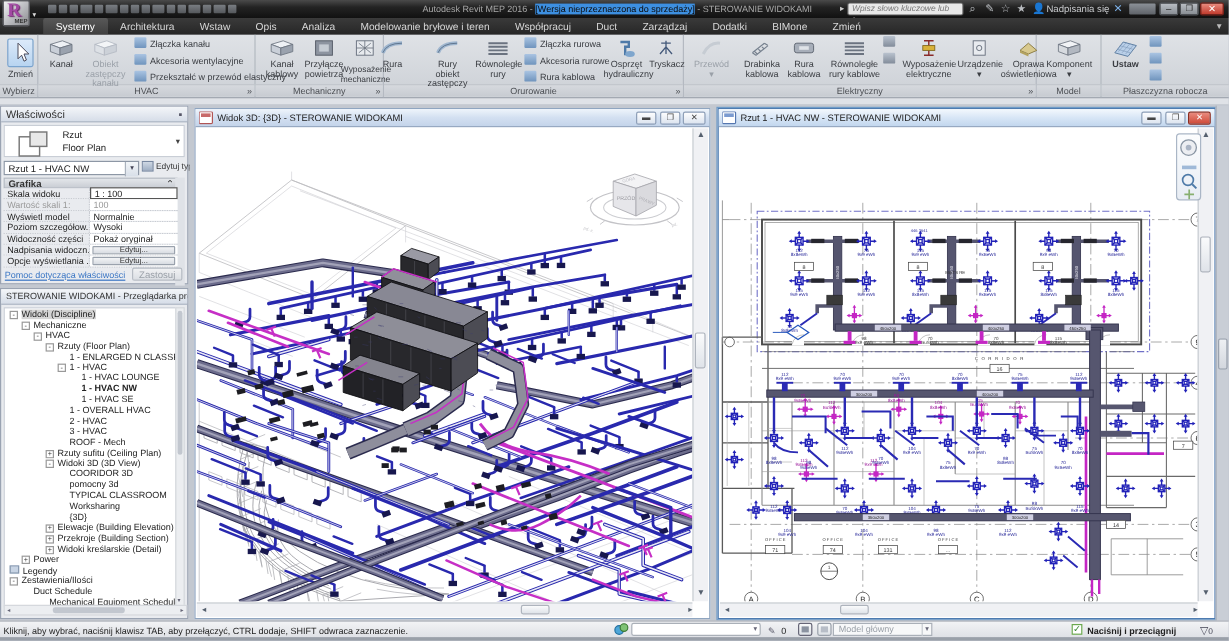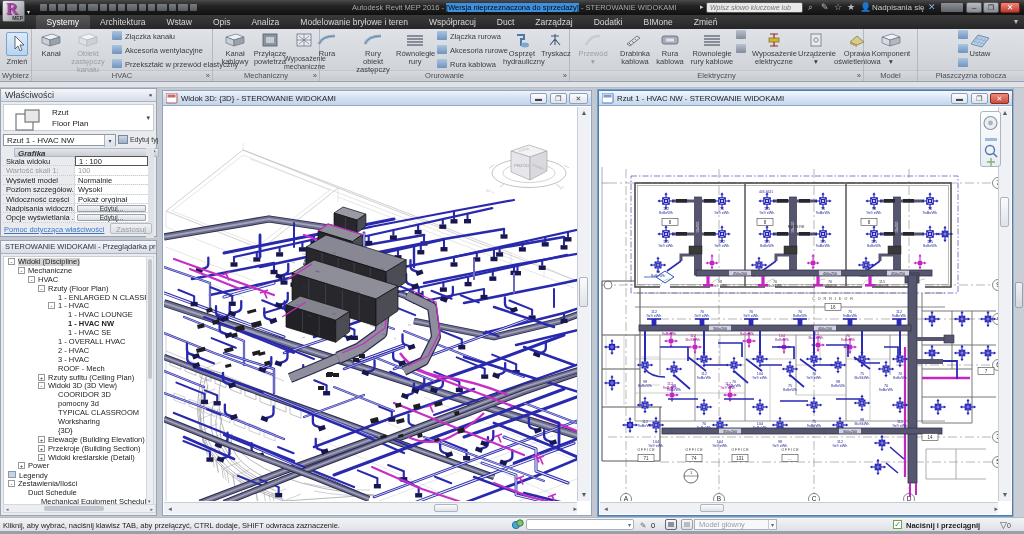--- a/index.html
+++ b/index.html
@@ -191,42 +191,42 @@
       <div class="rglabel">Model</div>
     </div>
 <div class="rbtn" style="left:868px;width:46px;"><svg class="ric" width="22" height="16" viewBox="0 0 22 16">
         <polygon points="2,5 12,2 20,5 10,8" fill="#f1f3f6" stroke="#6b7380" stroke-width="0.7"></polygon>
         <polygon points="2,5 10,8 10,14 2,11" fill="#d6dadf" stroke="#6b7380" stroke-width="0.7"></polygon>
         <polygon points="10,8 20,5 20,11 10,14" fill="#b2b8c1" stroke="#6b7380" stroke-width="0.7"></polygon>
       </svg>Komponent<br>▾</div>
 <div class="rgroup" style="left:918px;width:106px;border-right:none;">
       <div class="rglabel">Płaszczyzna robocza</div>
     </div>
-<div class="rbtn" style="left:964px;width:32px;"><svg class="ric" width="22" height="16">
+<div class="rbtn" style="left:922px;width:32px;font-weight:bold;"><svg class="ric" width="22" height="16">
         <polygon points="2,12 9,3 20,6 13,15" fill="#b9cfe8" stroke="#5c7ca0" stroke-width="0.8"></polygon>
         <path d="M5 11 l7-8 M8 12 l7-8 M11 13 l7-8 M4 9 l11 3 M6 6 l11 3" stroke="#7d99b8" stroke-width="0.5"></path>
       </svg>Ustaw</div>
 <div class="rsmall" style="left:958px;top:1px;"><span style="display:inline-block;width:10px;height:9px;background:linear-gradient(#aac4e2,#6f94bd);border-radius:1px;"></span></div>
 <div class="rsmall" style="left:958px;top:15px;"><span style="display:inline-block;width:10px;height:9px;background:linear-gradient(#aac4e2,#6f94bd);border-radius:1px;"></span></div>
 <div class="rsmall" style="left:958px;top:29px;"><span style="display:inline-block;width:10px;height:9px;background:linear-gradient(#aac4e2,#6f94bd);border-radius:1px;"></span></div>
 </div>
 <div class="abs" style="left:0;top:82px;width:1024px;height:6px;background:#dfe2e7;border-bottom:1px solid #b9bec7;"></div>
 <div class="abs panel" style="left:0;top:88px;width:157px;height:149px;">
 <div class="ptitle">Właściwości<span style="float:right;color:#556;">▪</span></div>
 <div style="position:absolute;left:2px;top:15px;width:151px;height:27px;background:#fff;border:1px solid #c9ced6;">
       <svg style="position:absolute;left:10px;top:1px;" width="30" height="26">
         <rect x="2" y="8" width="17" height="16" fill="#fff" stroke="#777" stroke-width="1.2"></rect>
         <rect x="11" y="4" width="14" height="12" fill="#e8e8e8" stroke="#777" stroke-width="1.2"></rect>
       </svg>
       <div style="position:absolute;left:48px;top:2px;font-size:8px;color:#222;line-height:11px;">Rzut<br>Floor Plan</div>
       <div style="position:absolute;right:3px;top:9px;color:#444;font-size:7px;">▾</div>
     </div>
 <div style="position:absolute;left:2px;top:45px;width:113px;height:12px;background:#fff;border:1px solid #8d97a5;font-size:8px;color:#222;line-height:12px;padding-left:3px;">Rzut 1 - HVAC NW<span style="float:right;width:11px;background:linear-gradient(#f2f5f8,#d8dfe8);border-left:1px solid #aab2bd;text-align:center;color:#445;font-size:6px;">▾</span></div>
 <div style="position:absolute;left:117px;top:45px;width:40px;height:12px;font-size:7px;color:#333;line-height:12px;white-space:nowrap;overflow:hidden;"><span style="display:inline-block;width:10px;height:9px;background:linear-gradient(#cfd8e4,#9fafc4);border:1px solid #7787a0;vertical-align:-2px;"></span> Edytuj typ</div>
-<div style="position:absolute;left:13px;top:59px;width:145px;height:9px;background:linear-gradient(#e3e6ea,#caced5);border:1px solid #b3b9c2;font-size:8px;font-weight:bold;color:#333;padding-left:3px;font-style:italic;">Grafika<span style="float:right;font-weight:normal;padding-right:2px;">⌃</span></div>
+<div style="position:absolute;left:2px;top:59px;width:145px;height:9px;background:linear-gradient(#e3e6ea,#caced5);border:1px solid #b3b9c2;font-size:8px;font-weight:bold;color:#333;padding-left:3px;">Grafika<span style="float:right;font-weight:normal;padding-right:2px;">⌃</span></div>
 <div style="position:absolute;right:2px;top:59px;width:8px;height:90px;background:#dfe2e7;"></div>
 <div class="prow" style="position:absolute;left:2px;top:68px;width:145px;color:#222;">
       <div class="pl">Skala widoku</div>
       <div class="pv" style="border:1px solid #555;margin:-1px 0;background:#fff;">1 : 100</div>
     </div>
 <div class="prow" style="position:absolute;left:2px;top:77.4px;width:145px;color:#999;">
       <div class="pl">Wartość skali  1:</div>
       <div class="pv" style="color:#999;">100</div>
     </div>
 <div class="prow" style="position:absolute;left:2px;top:86.80000000000001px;width:145px;color:#222;">

